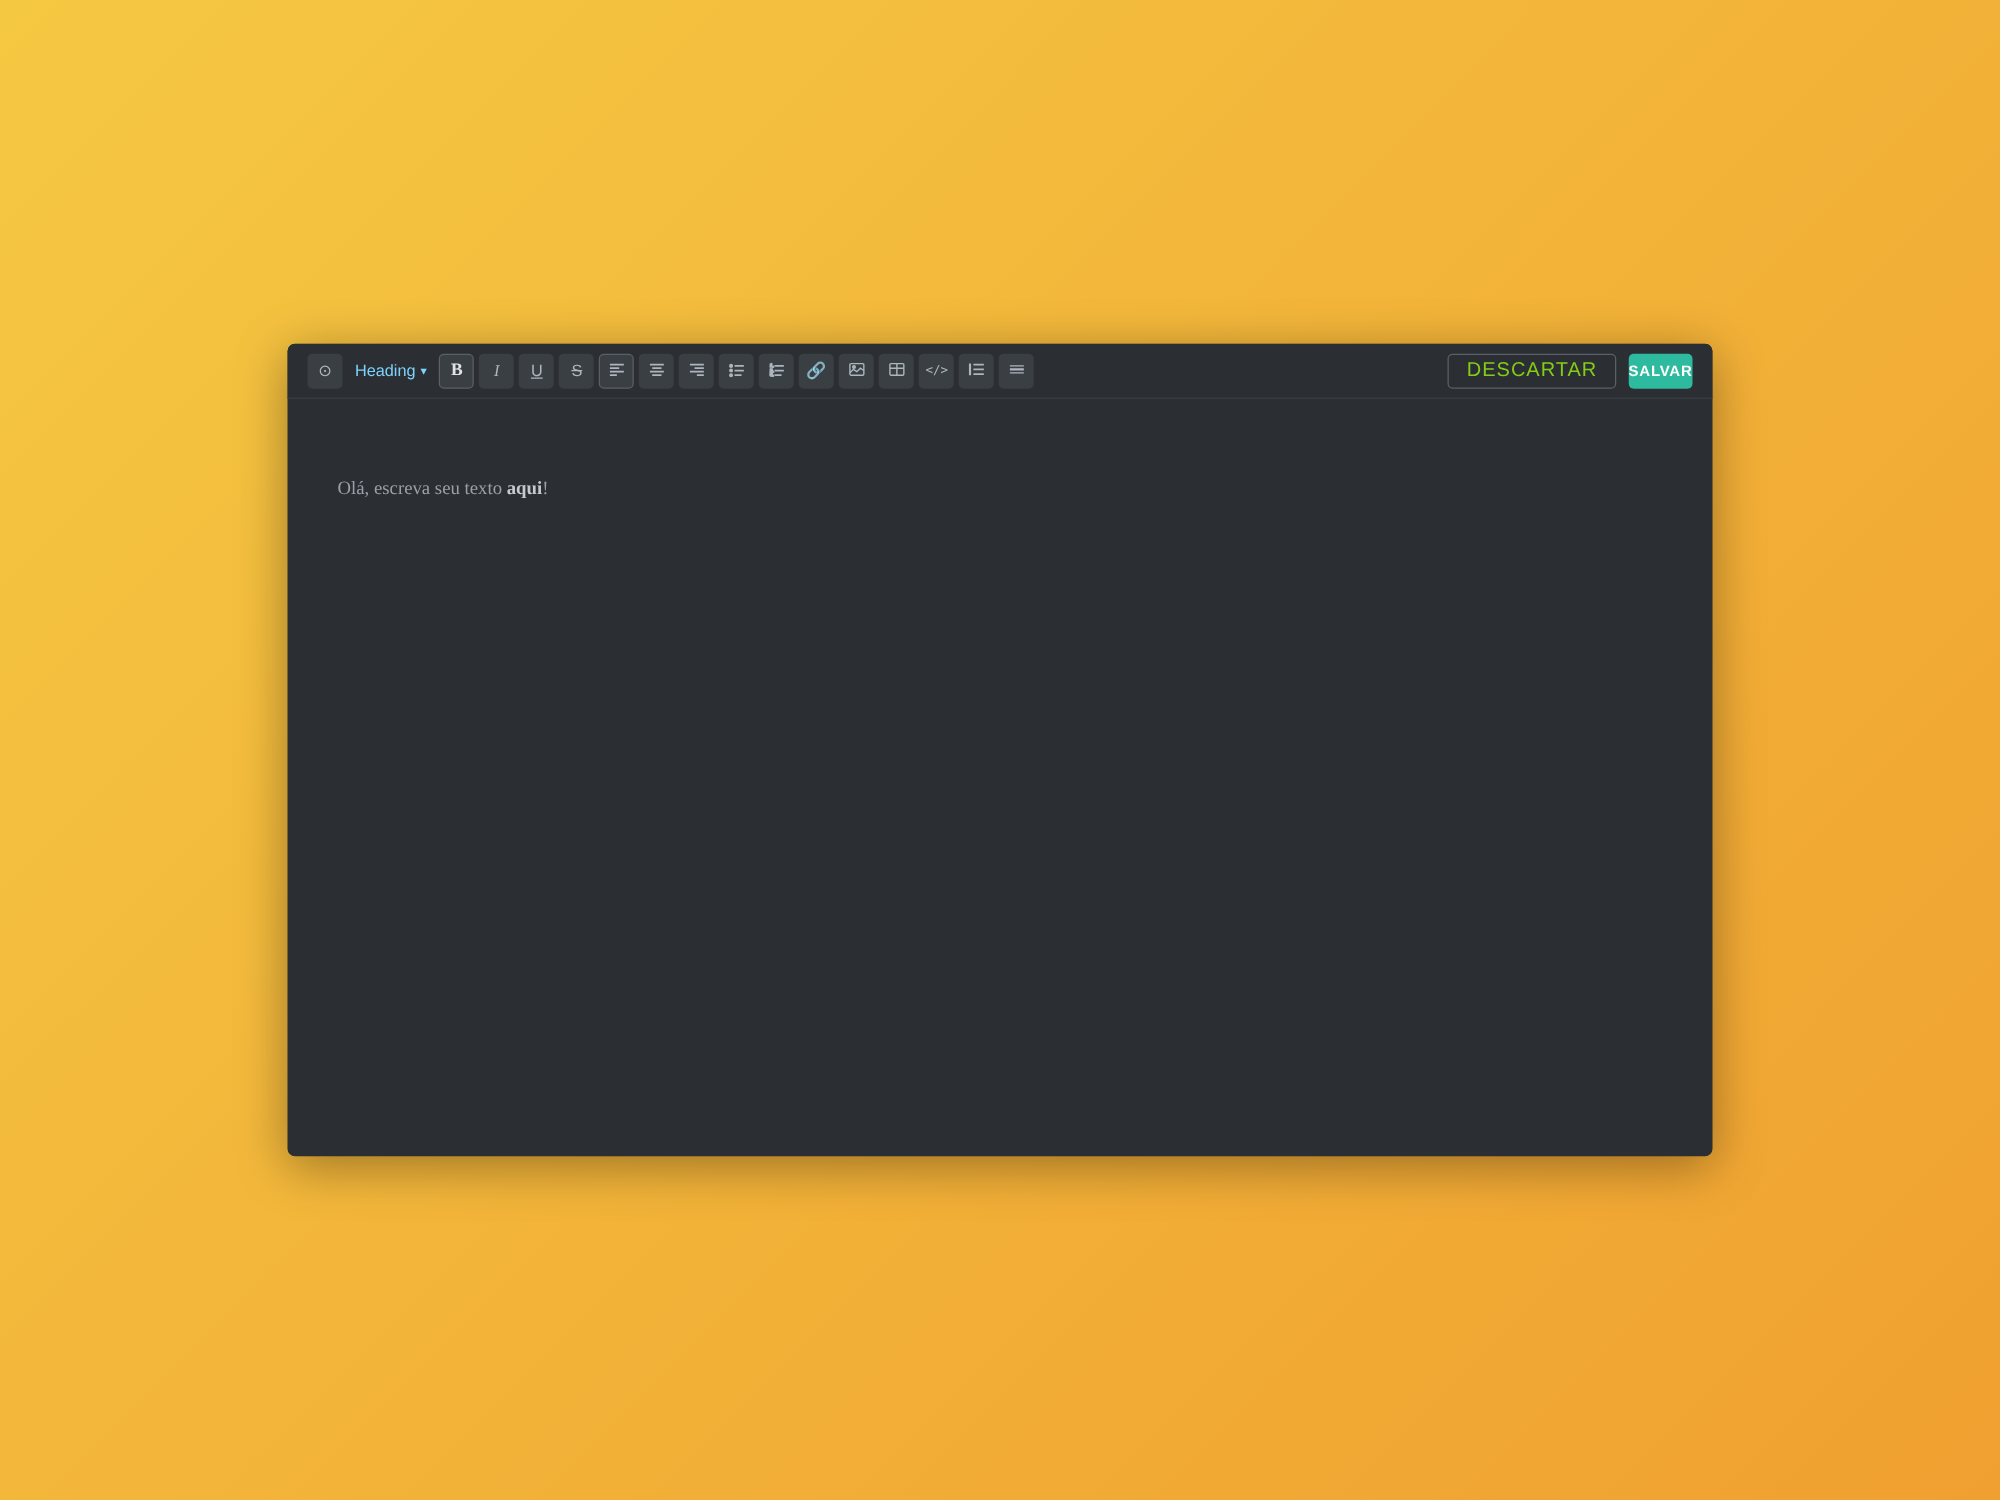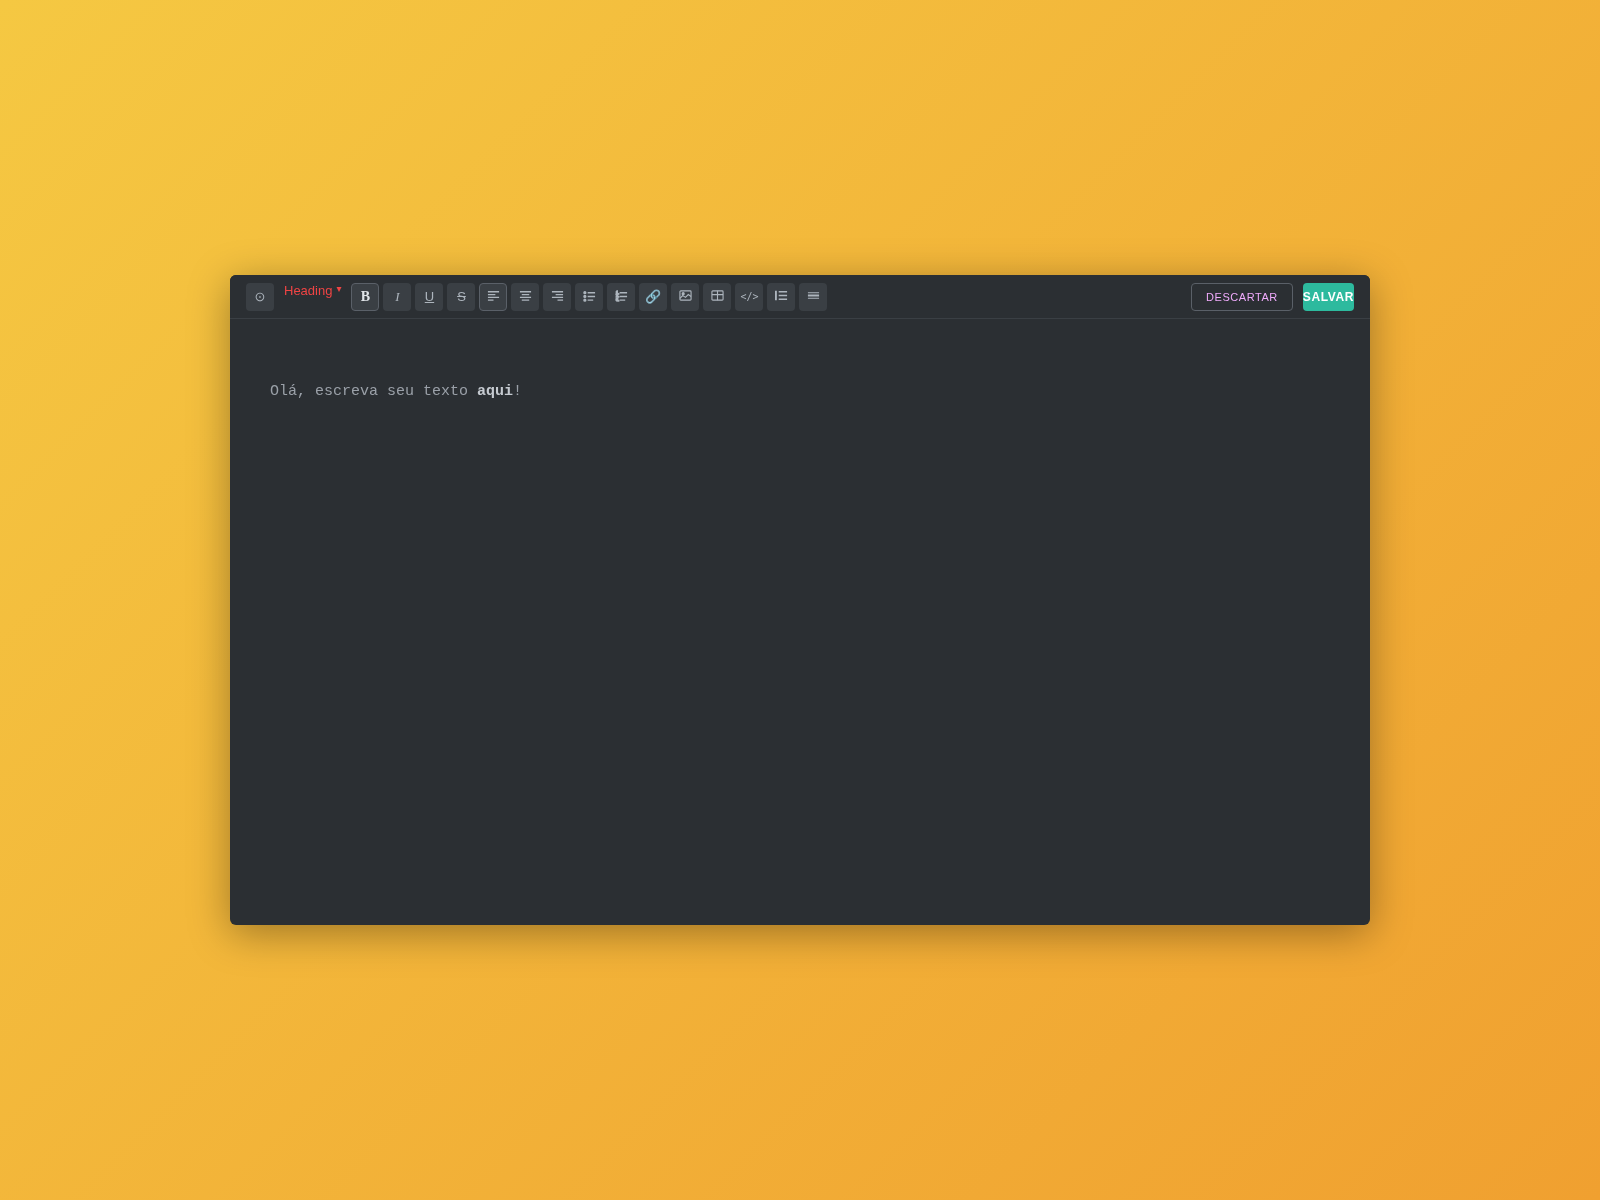--- a/index.html
+++ b/index.html
@@ -52,42 +52,42 @@
 
     .toolbar-icon-btn.active {
       background: #3a3f44;
       border: 1px solid #5a6068;
     }
 
     .heading-dropdown {
       height: 28px;
       background: transparent;
       border: none;
-      color: #ef4444;
+      color: #7dd3fc;
       font-size: 13px;
       cursor: pointer;
       display: flex;
-      align-items: flex-start;
+      align-items: center;
       gap: 4px;
       padding: 0 6px;
       border-radius: 4px;
     }
 
     .toolbar-spacer {
       flex: 1;
     }
 
     .btn-discard {
       height: 28px;
       padding: 0 14px;
       background: transparent;
       border: 1px solid #5a6068;
       border-radius: 4px;
-      color: #f0abfc;
-      font-size: 11px;
+      color: #84cc16;
+      font-size: 16px;
       letter-spacing: 0.05em;
       cursor: pointer;
       text-transform: uppercase;
     }
 
     .btn-save {
       height: 28px;
       padding: 0 0;
       background: #2dba9e;
       border: none;
@@ -100,21 +100,21 @@
       font-weight: 600;
       margin-left: 6px;
     }
 
     .editor-body {
       flex: 1;
       padding: 60px 40px 40px 40px;
       color: #adb5bd;
       font-size: 15px;
       line-height: 1.7;
-      font-family: Liberation Mono, monospace;
+      font-family: Liberation Serif, serif;
     }
 
     .editor-text {
       color: #9aa0a8;
       font-size: 15px;
     }
 
     .editor-text strong {
       color: #c5cad0;
       font-weight: 700;

